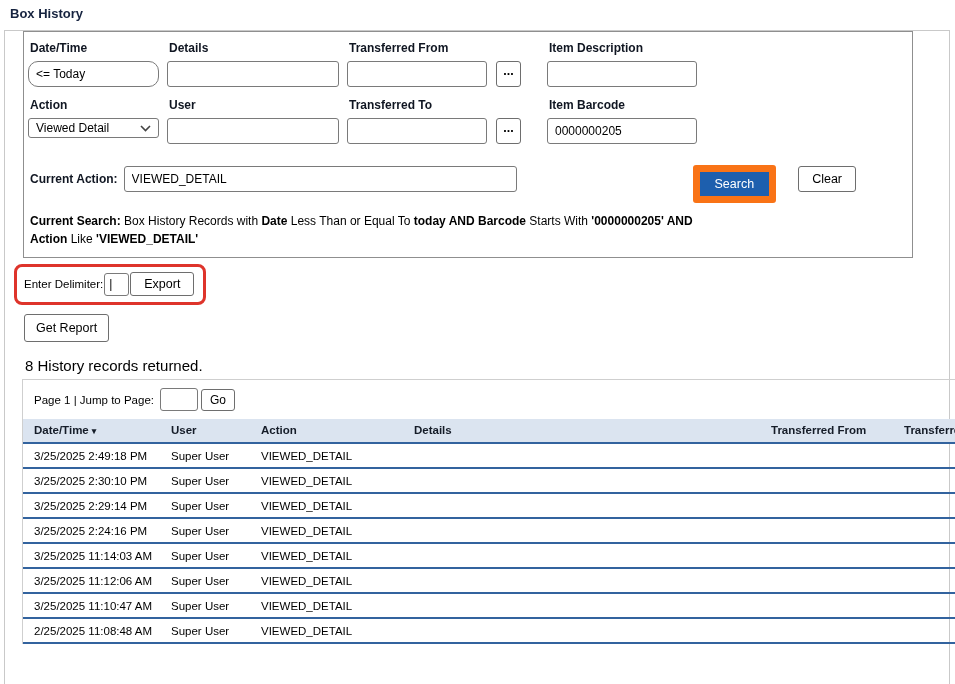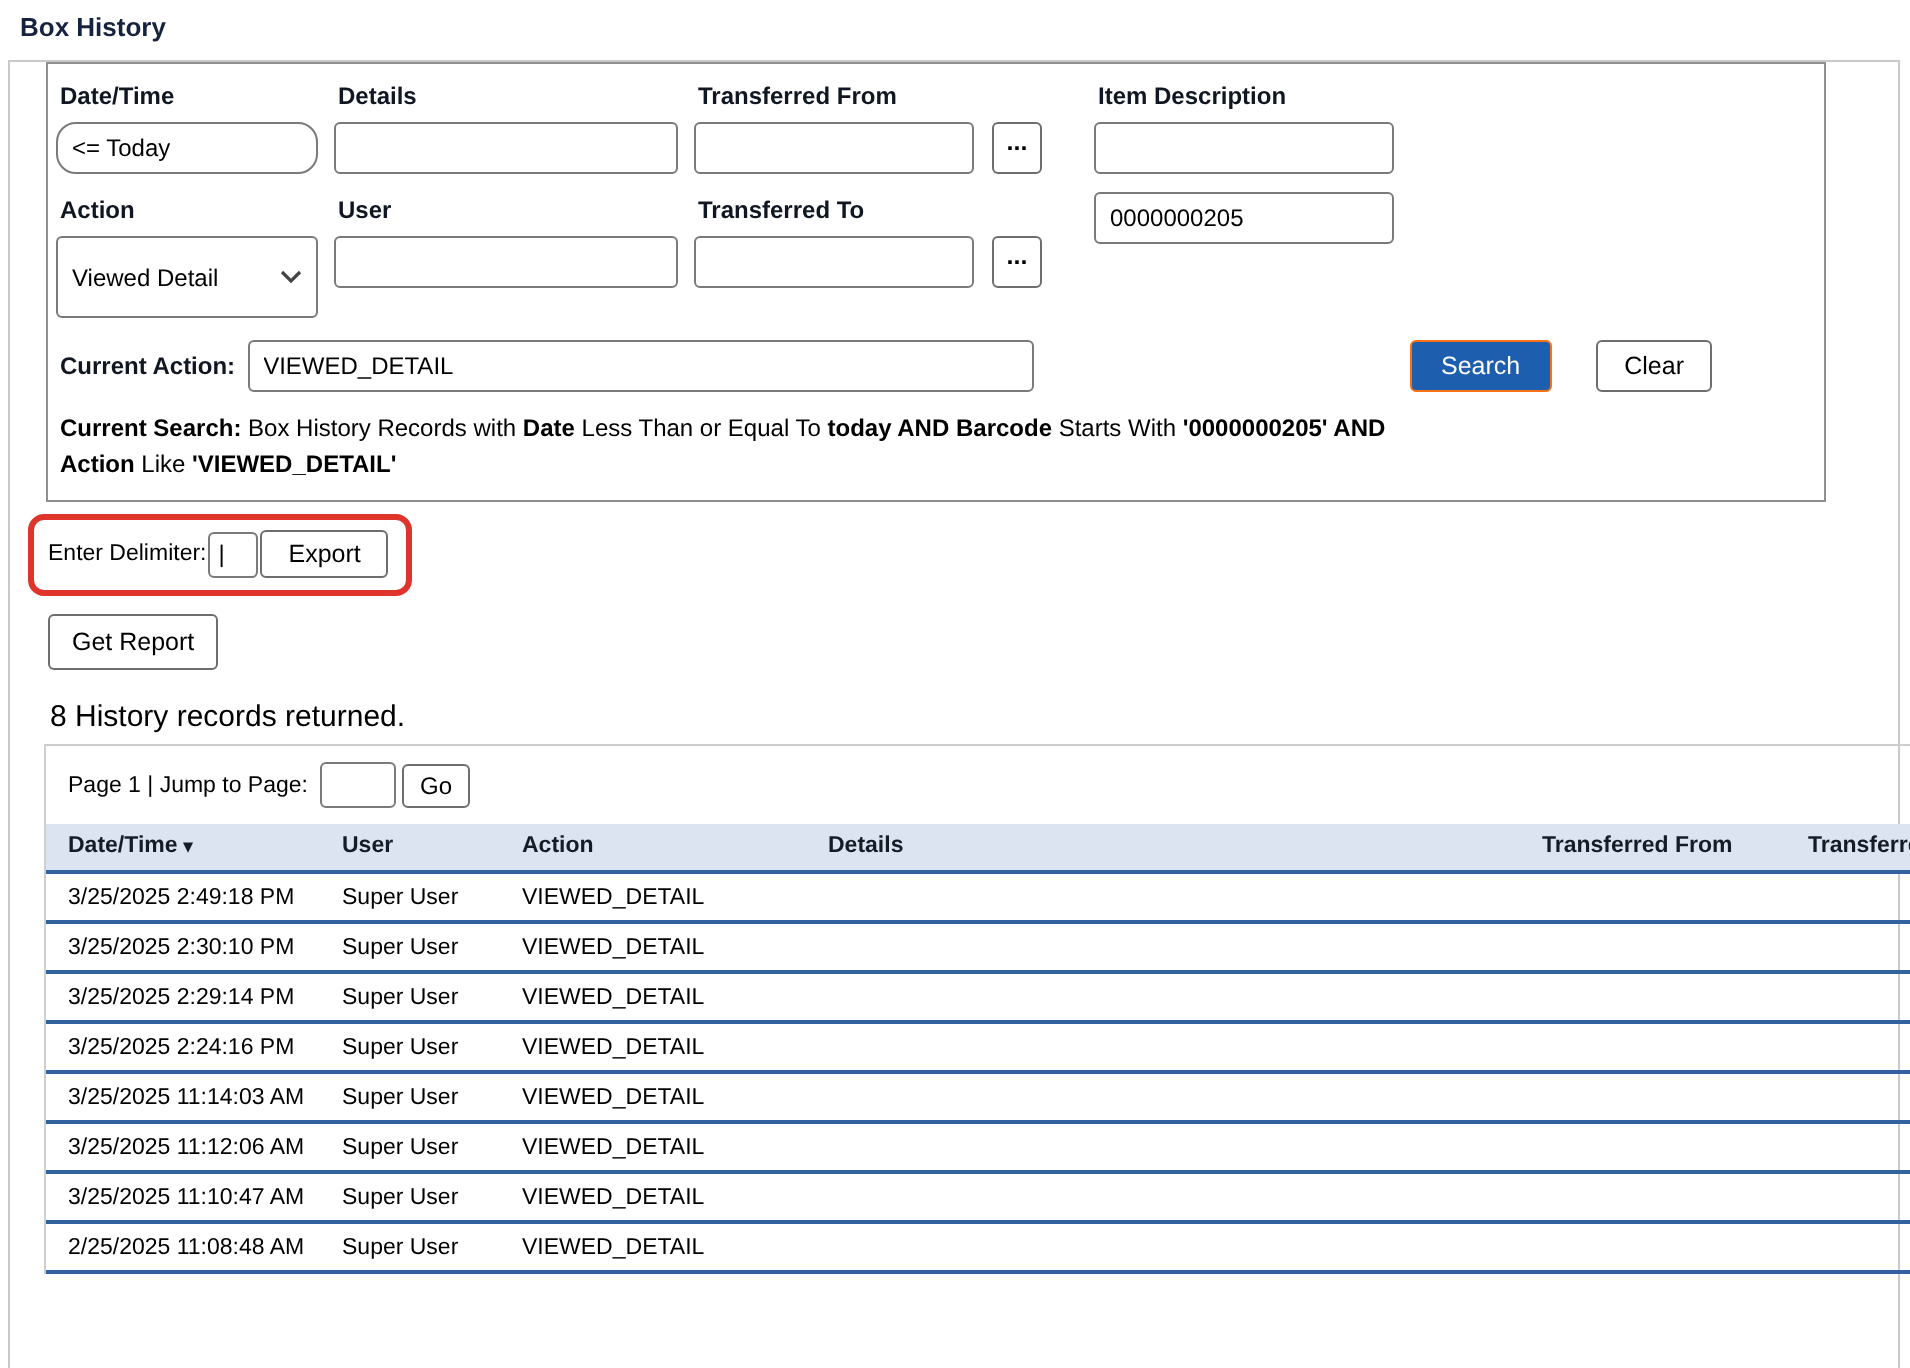--- a/index.html
+++ b/index.html
@@ -42,33 +42,34 @@
   }
   .w131 { width: 131px; border-radius: 10px; } .w172 { width: 172px; } .w140 { width: 140px; } .w150 { width: 150px; }
   .hrow { display: flex; align-items: center; gap: 9px; }
   .btn {
     background: #fff; border: 1px solid #6e6e6e; border-radius: 3px;
     font-family: "Liberation Sans", sans-serif; font-size: 12.5px; color: #000;
     padding: 4px 12px; cursor: pointer;
   }
   .browse { width: 25px; height: 26px; padding: 0 0 6px 0; font-weight: 700; }
   .select {
-    height: 41px; border: 1px solid #7a7a7a; border-radius: 3px;
+    height: 20px; border: 1px solid #7a7a7a; border-radius: 3px;
     display: flex; align-items: center; justify-content: space-between;
     padding: 0 7px; background: #fff; cursor: pointer;
   }
   .chev { flex: 0 0 auto; margin-left: 6px; }
   .ca-row { display: flex; align-items: center; margin-top: 11px; }
   .ca-label { font-weight: 700; color: #101622; margin: 0 6px 0 2px; white-space: nowrap; }
   .ca-input { width: 393px; }
   .btn-primary {
-    background: #1d5fae; color: #fff; border: 1px solid #f97316; border-radius: 3px;
+    background: #1d5fae; color: #fff; border: 7px solid #f97316; border-radius: 3px;
     font-family: "Liberation Sans", sans-serif; font-size: 12.5px;
     padding: 5px 15px; cursor: pointer;
     margin-left: auto;
+    margin-top: 10px;
   }
   .btn-clear { margin: 0 46px 0 22px; padding: 5px 13px; }
   .cs-text {
     margin: 9px 0 0 2px; max-width: 702px;
     font-size: 12px; line-height: 1.5; color: #000;
     white-space: pre-wrap;
   }
   .seg.b { font-weight: 700; }
   .export-wrap {
     margin: 6px 0 0 9px;
@@ -155,20 +156,21 @@
 
       <div class="field">
         <div class="field-label">Transferred To</div>
         <div class="hrow">
           <input class="txt w140" value="" style="">
           <button class="btn browse">...</button>
         </div>
       </div>
 
       <div class="field">
+        <div class="field-label">Item Barcode</div>
         <input class="txt w150" value="0000000205" style="">
       </div>
 
     </div>
 
     <div class="ca-row">
       <span class="ca-label">Current Action:</span>
       <input class="txt ca-input" value="VIEWED_DETAIL" style="">
       <button class="btn-primary">Search</button>
       <button class="btn btn-clear">Clear</button>

